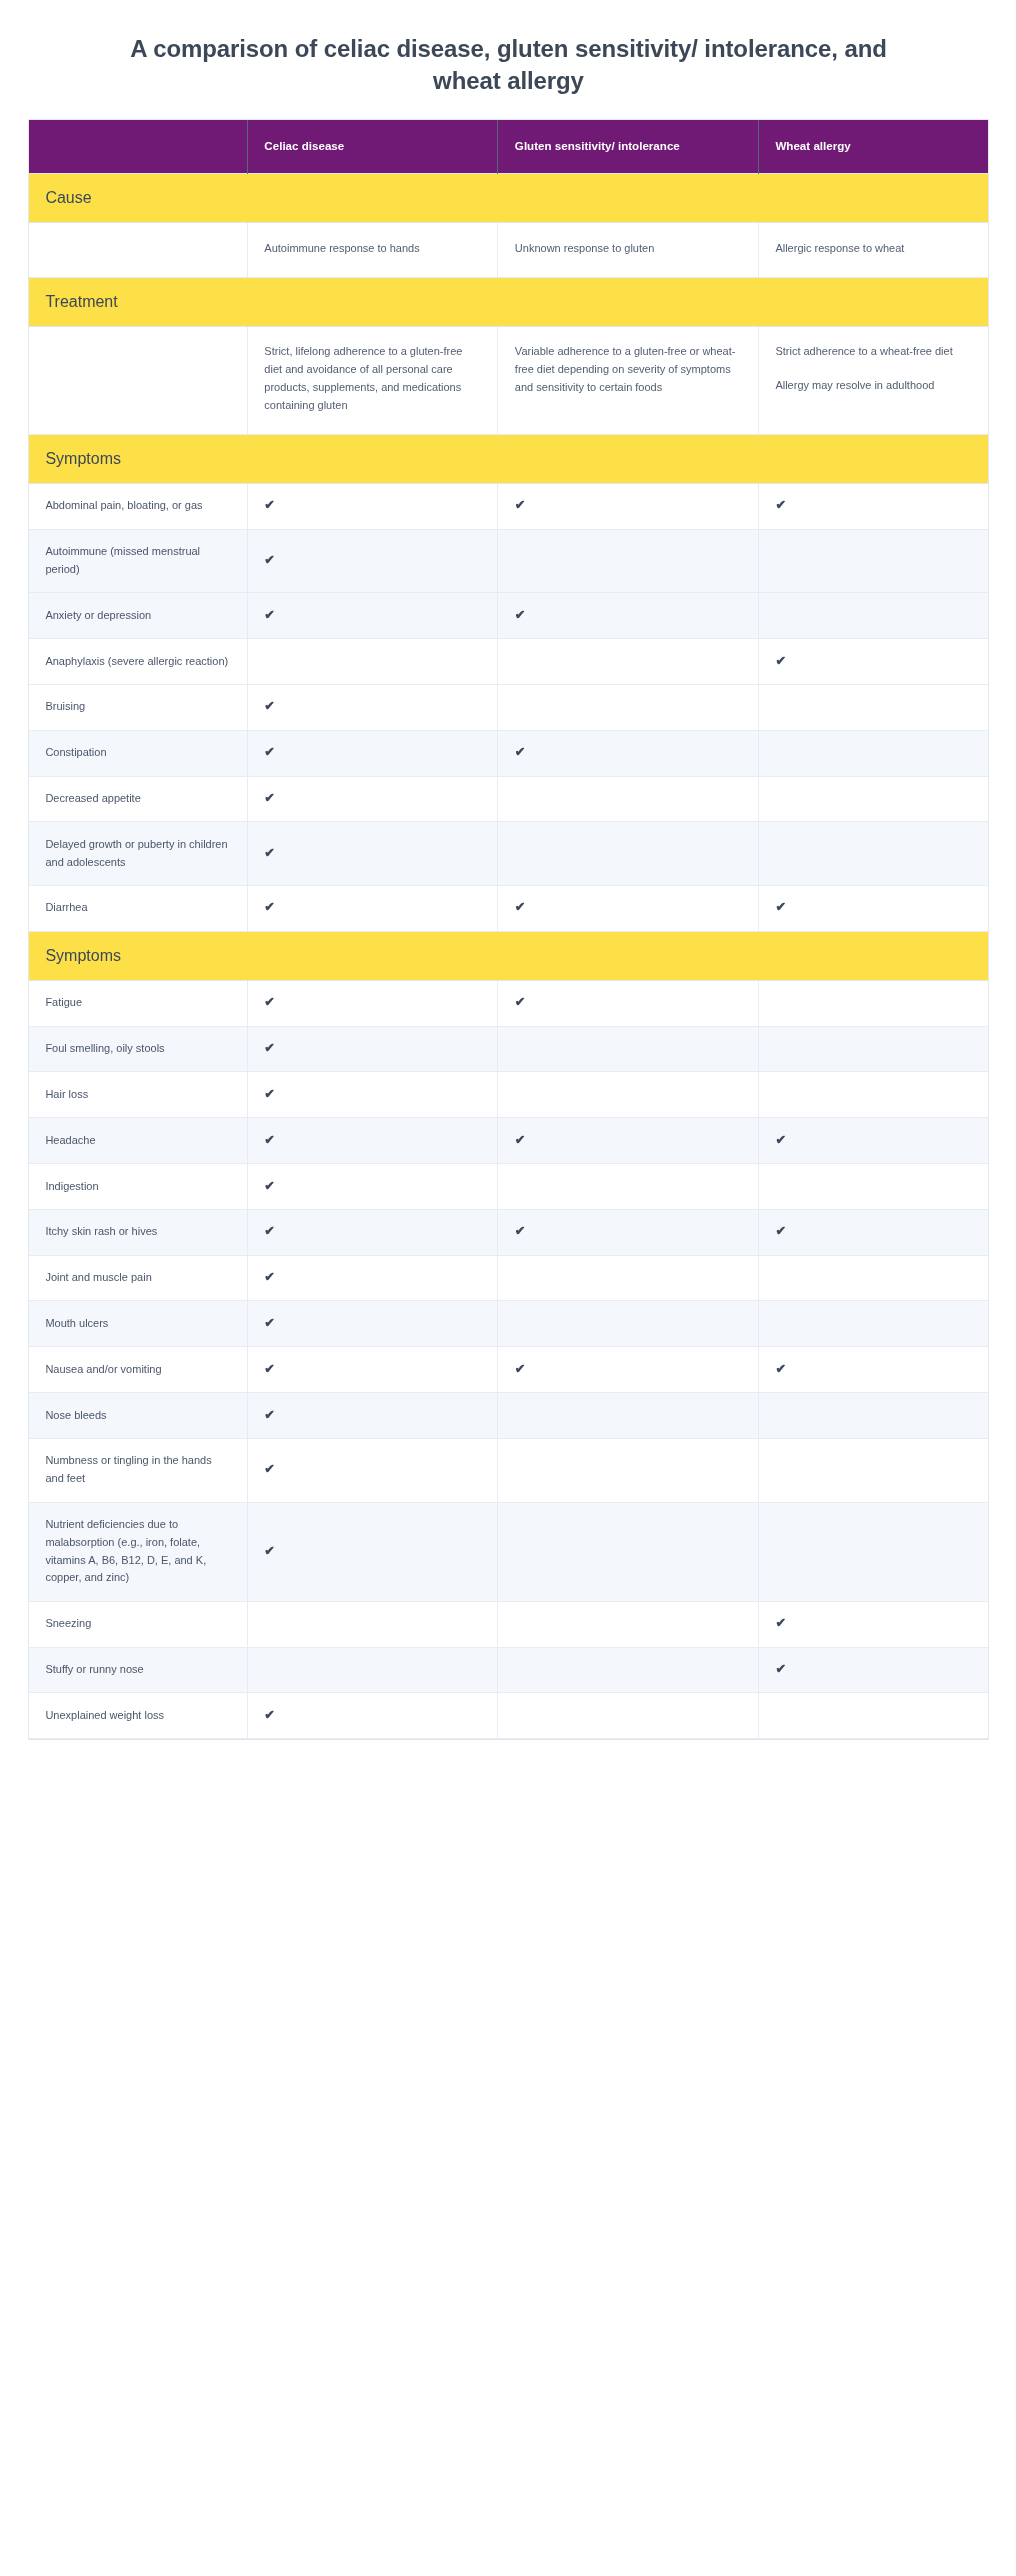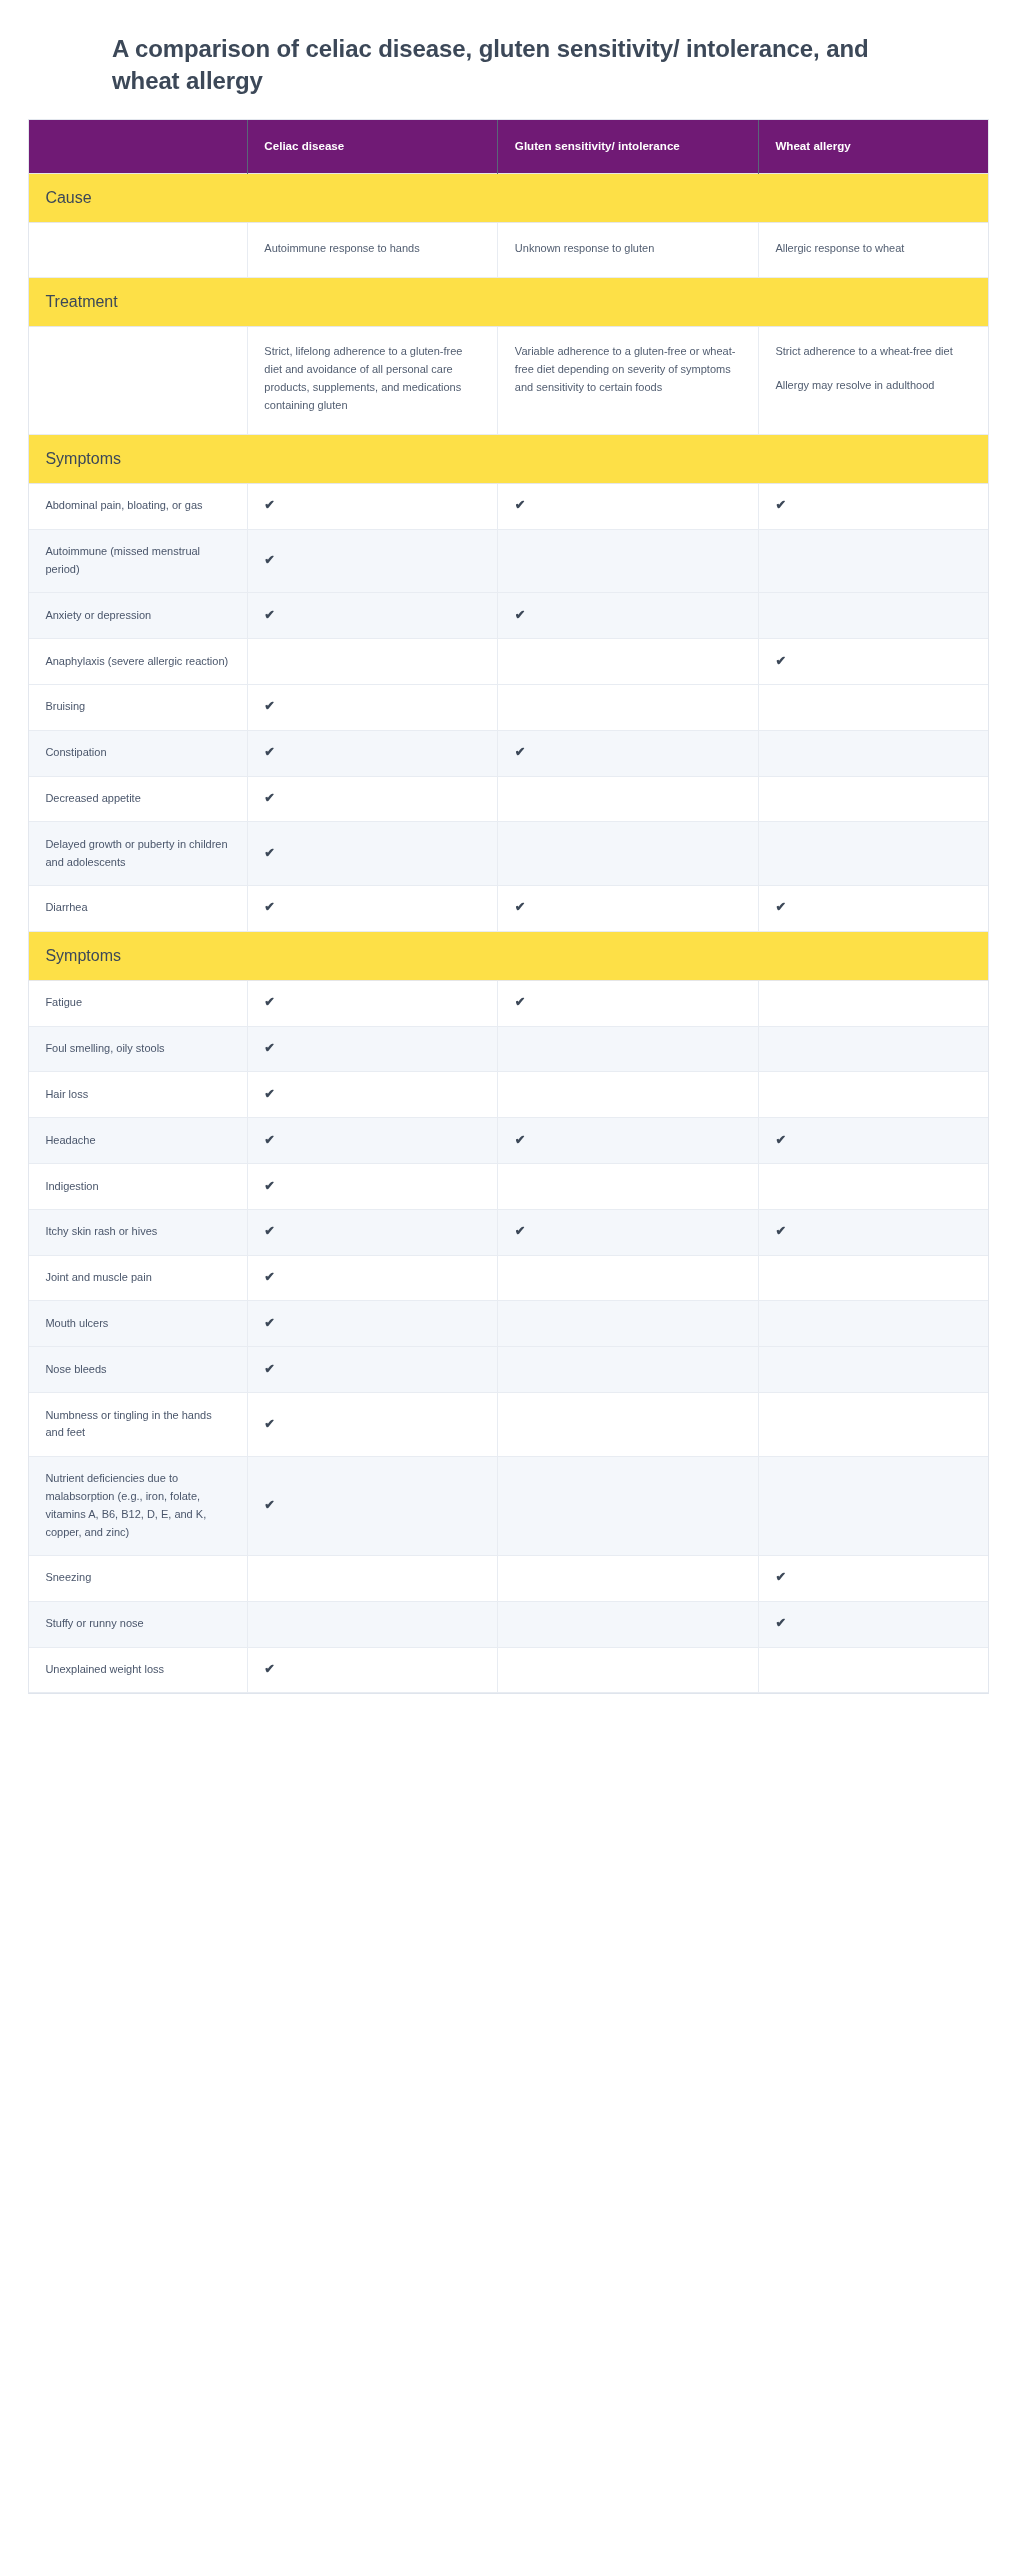--- a/index.html
+++ b/index.html
@@ -18,21 +18,21 @@
     min-height: 2576px;
     background: #ffffff;
     border-radius: 16.4px;
     overflow: hidden;
     padding: 0;
   }
 
   
   .title-wrap {
     padding: 33px 112px 22.4px 112px;
-    text-align: left;
+    text-align: center;
   }
   .page-title {
     font-size: 24px;
     line-height: 1.32;
     font-weight: 700;
     color: #3c4858;
     letter-spacing: -0.1px;
   }
 
   
@@ -279,20 +279,26 @@
             <td class="tick"><span class="check">✔</span></td>
             <td class="tick"></td>
             <td class="tick"></td>
           </tr>
           <tr class="data alt">
             <td class="label">Mouth ulcers</td>
             <td class="tick"><span class="check">✔</span></td>
             <td class="tick"></td>
             <td class="tick"></td>
           </tr>
+          <tr class="data">
+            <td class="label">Nausea and/or vomiting</td>
+            <td class="tick"><span class="check">✔</span></td>
+            <td class="tick"><span class="check">✔</span></td>
+            <td class="tick"><span class="check">✔</span></td>
+          </tr>
           <tr class="data alt">
             <td class="label">Nose bleeds</td>
             <td class="tick"><span class="check">✔</span></td>
             <td class="tick"></td>
             <td class="tick"></td>
           </tr>
           <tr class="data">
             <td class="label">Numbness or tingling in the hands and feet</td>
             <td class="tick"><span class="check">✔</span></td>
             <td class="tick"></td>

